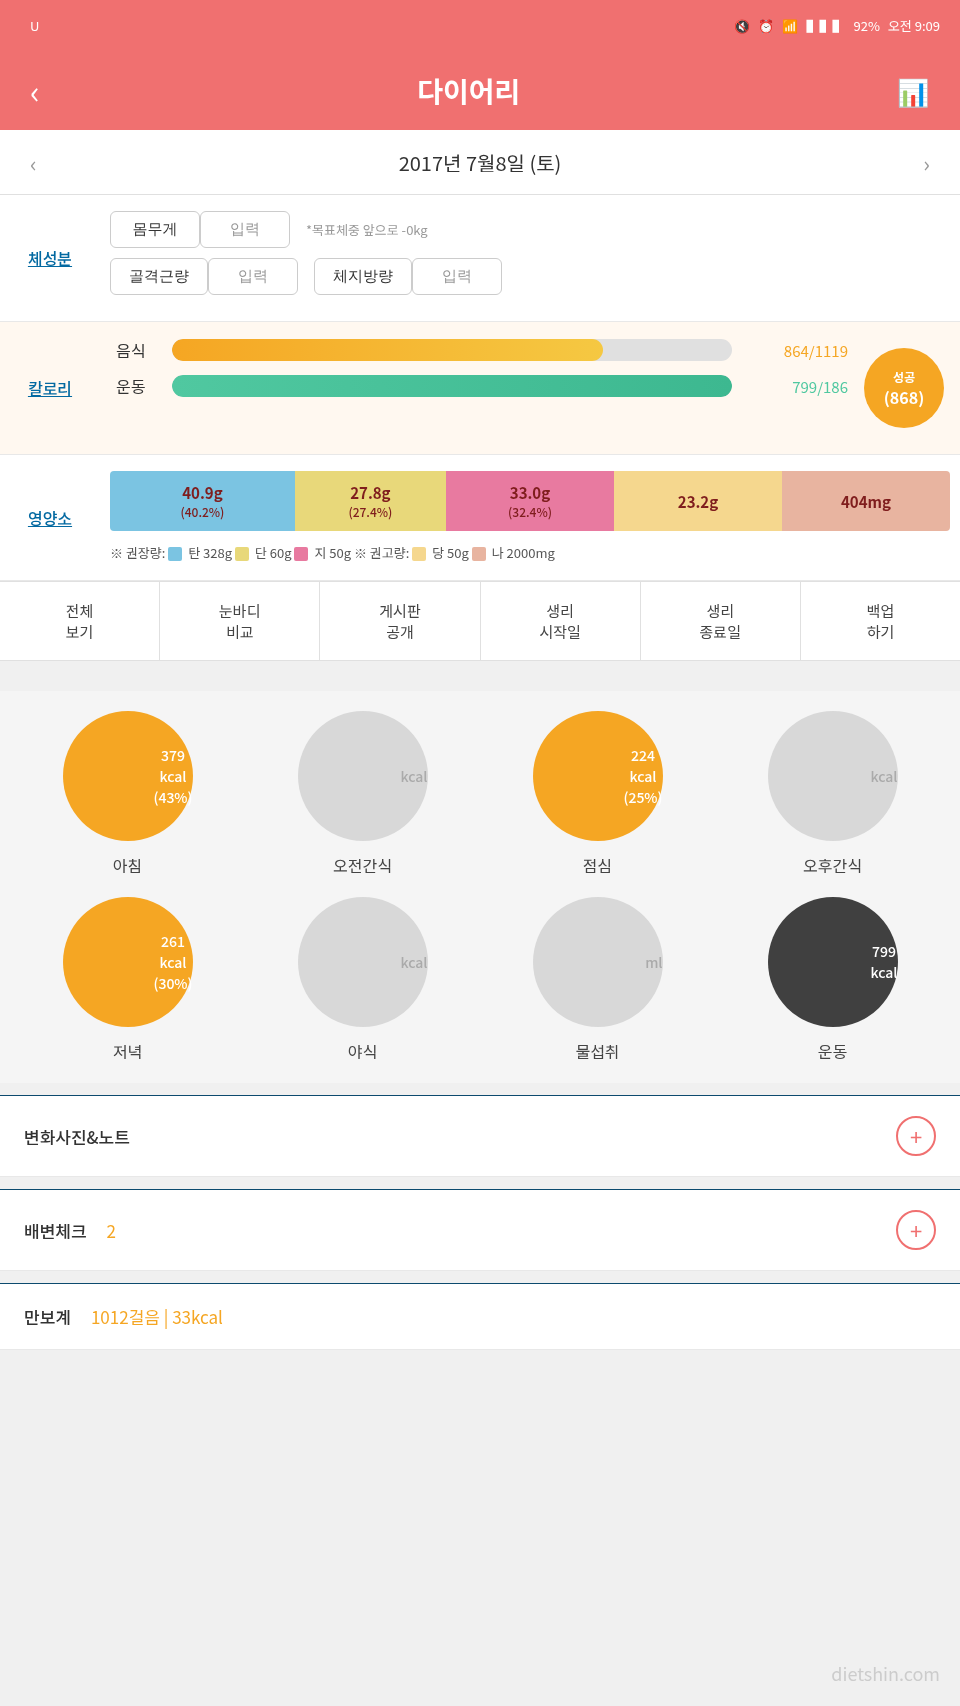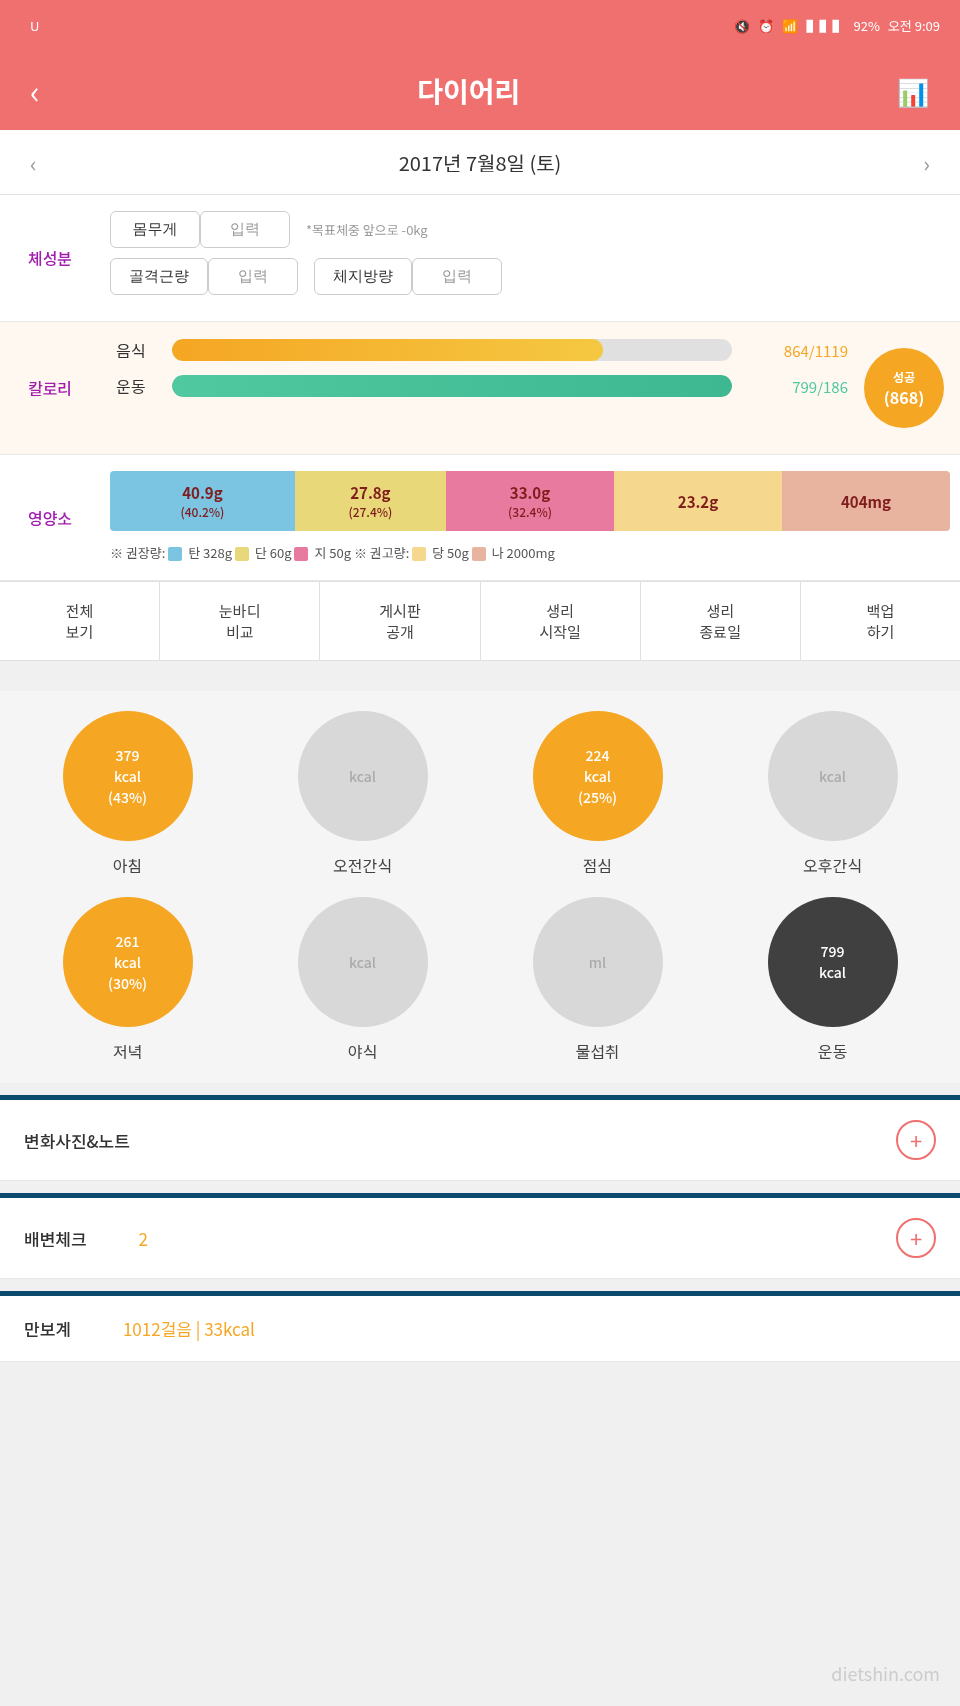--- a/index.html
+++ b/index.html
@@ -76,22 +76,23 @@
       background: white;
       padding: 16px 0;
       border-bottom: 1px solid #e8e8e8;
     }
     .section-label {
       width: 100px;
       display: flex;
       align-items: center;
       justify-content: center;
       font-size: 16px;
-      color: #a21caf;
+      color: #0369a1;
       font-weight: 500;
+      text-decoration: underline;
     }
     .comp-label-btn {
       border: 1px solid #ccc;
       border-radius: 6px;
       padding: 8px 18px;
       font-size: 15px;
       background: white;
       color: #333;
       cursor: pointer;
       min-width: 90px;
@@ -260,21 +261,21 @@
       flex-direction: column;
       align-items: center;
       gap: 12px;
     }
     .meal-circle {
       width: 130px;
       height: 130px;
       border-radius: 50%;
       display: flex;
       flex-direction: column;
-      align-items: center;
+      align-items: flex-end;
       justify-content: center;
       cursor: pointer;
     }
     .meal-circle.orange { background: #f5a623; }
     .meal-circle.gray { background: #d8d8d8; }
     .meal-circle.teal { background: #404040; }
     .meal-circle-text {
       font-size: 14px;
       color: white;
       font-weight: 500;
@@ -288,24 +289,23 @@
       text-align: center;
     }
 
     
     .bottom-section {
       background: white;
       padding: 20px 24px;
       display: flex;
       align-items: center;
       justify-content: space-between;
-      border-top: 5px solid #0c4a6e;
+      border-top: 1px solid #0c4a6e;
       border-bottom: 1px solid #e8e8e8;
       margin-bottom: 12px;
-      gap: 32px;
     }
     .bottom-section-label {
       font-size: 17px;
       color: #333;
       font-weight: 500;
     }
     .bottom-section-value {
       font-size: 17px;
       color: #f5a623;
       flex: 1;

